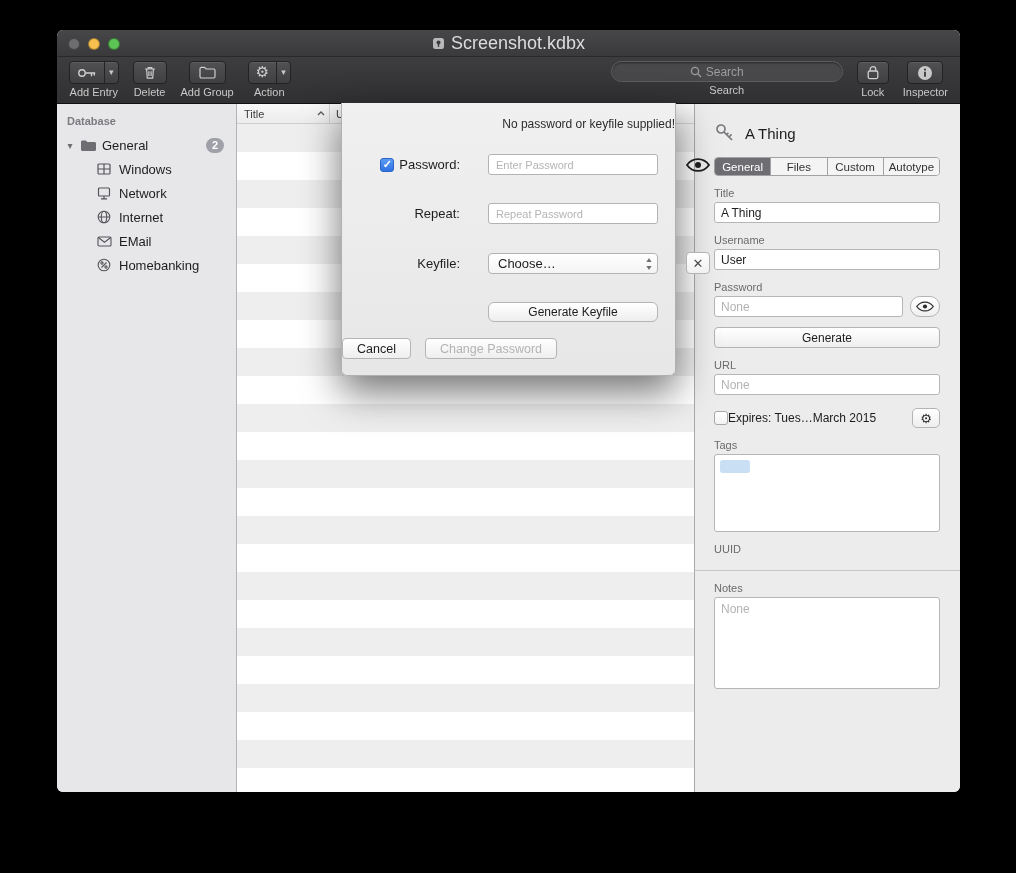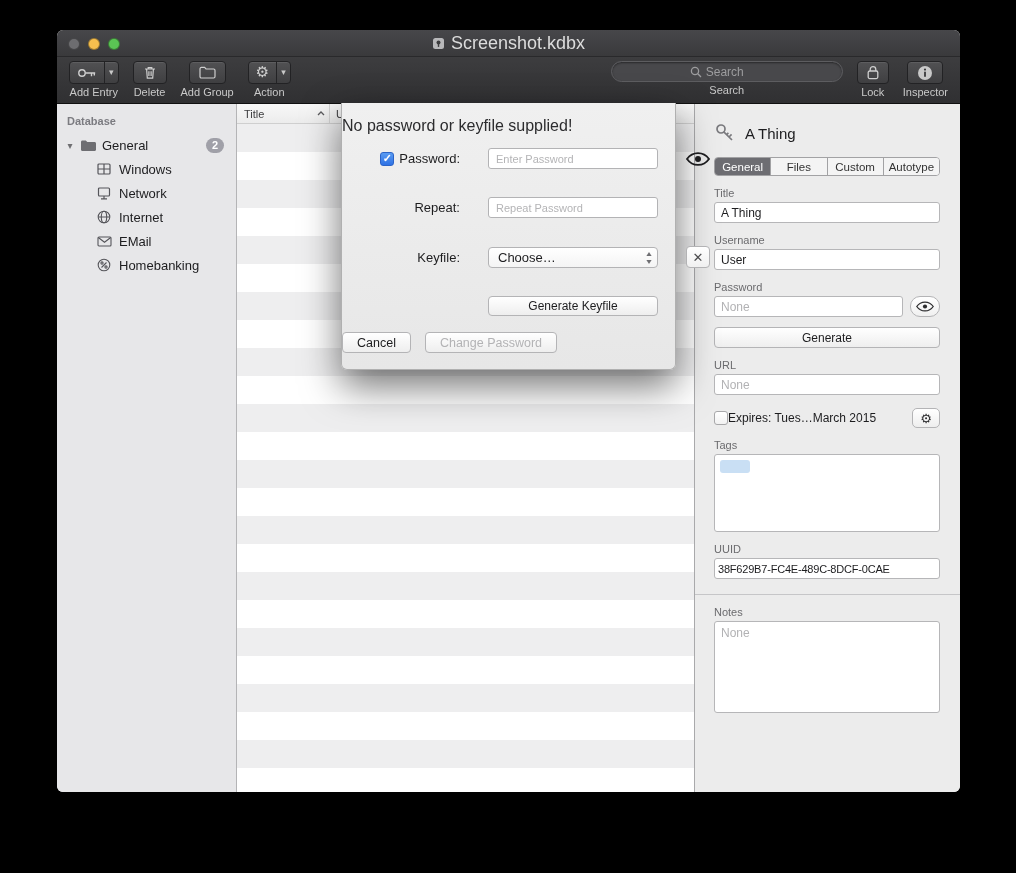--- a/index.html
+++ b/index.html
@@ -155,21 +155,21 @@
   .notes-box { width:100%; height:92px; border:1px solid #b6b6b8; border-radius:3px; background:#fff; padding:4px 6px; color:#b2b2b4; font-size:12px; }
   
   .dialog {
     position:absolute; left:284px; top:73px; width:335px;
     background:linear-gradient(#f0f0f0,#e7e7e7);
     border:1px solid #b0b0b0; border-top:none;
     border-radius:0 0 6px 6px;
     box-shadow:0 16px 38px rgba(0,0,0,.55);
     padding:14px 0 16px; z-index:10;
   }
-  .dlg-msg { text-align:left; font-size:16px; color:#2c2c2e; margin-bottom:13px; }
+  .dlg-msg { text-align:right; font-size:12px; color:#2c2c2e; margin-bottom:23px; }
   .dlg-grid {
     display:grid; grid-template-columns:112px 170px 40px;
     column-gap:6px; row-gap:9px; align-items:center; padding:0 6px;gap:28px;
   }
   .dlg-label { justify-self:end; display:flex; align-items:center; gap:5px; font-size:13px; color:#1d1d1f; }
   .dlg-field {
     width:100%; height:21px; border:1px solid #b3b3b5; border-radius:3px;
     background:#fff; padding:0 7px; outline:none;
     font-family:Liberation Sans, sans-serif; font-size:11px; color:#1d1d1f;
   }
@@ -180,21 +180,21 @@
     display:flex; align-items:center; padding:0 20px 0 9px; position:relative;
     font-size:13px; color:#1d1d1f;
   }
   .stepper { position:absolute; right:4px; top:3px; }
   .clear-btn {
     width:24px; height:22px; border-radius:4px; justify-self:start;
     background:linear-gradient(#fff,#f0f0f0); border:1px solid #b3b3b5;
     display:flex; align-items:center; justify-content:center;
     font-size:13px; color:#4c4c4e;
   }
-  .genkey-btn { grid-column:2; height:20px; font-size:12px; }
+  .genkey-btn { grid-column:2; height:20px; font-size:12px;border-radius:6px; }
   .dlg-buttons { display:flex; gap:14px; margin-top:16px; }
   .dlg-buttons .push-btn { padding:0 14px; font-size:12.5px; }
   .btn-disabled { color:#b3b3b5; }
 </style>
 </head>
 <body>
 
 <div class="window">
 
   <div class="titlebar">
@@ -421,21 +421,20 @@
           <span class="gear-glyph">⚙</span>
         </span>
       </div>
 
       <div class="fld-label">Tags</div>
       <div class="tags-box">
         <div class="tag-token"></div>
       </div>
 
       <div class="fld-label">UUID</div>
-      <input class="tfield uuid-field" type="text" value="38F629B7-FC4E-489C-8DCF-0CAE" style="">
 
       <div class="sep"></div>
 
       <div class="fld-label">Notes</div>
       <div class="notes-box">
         <span>None</span>
       </div>
     </aside>
   </div>
 

